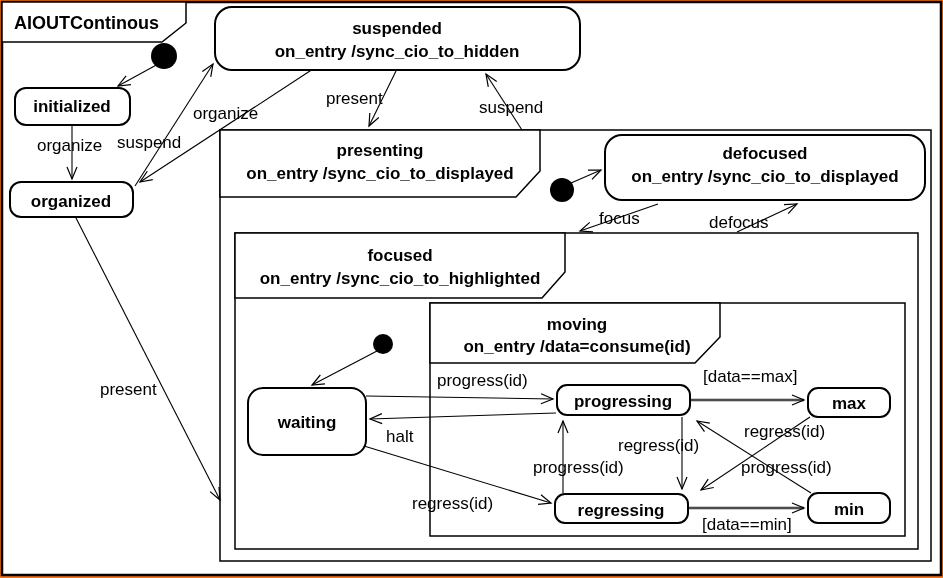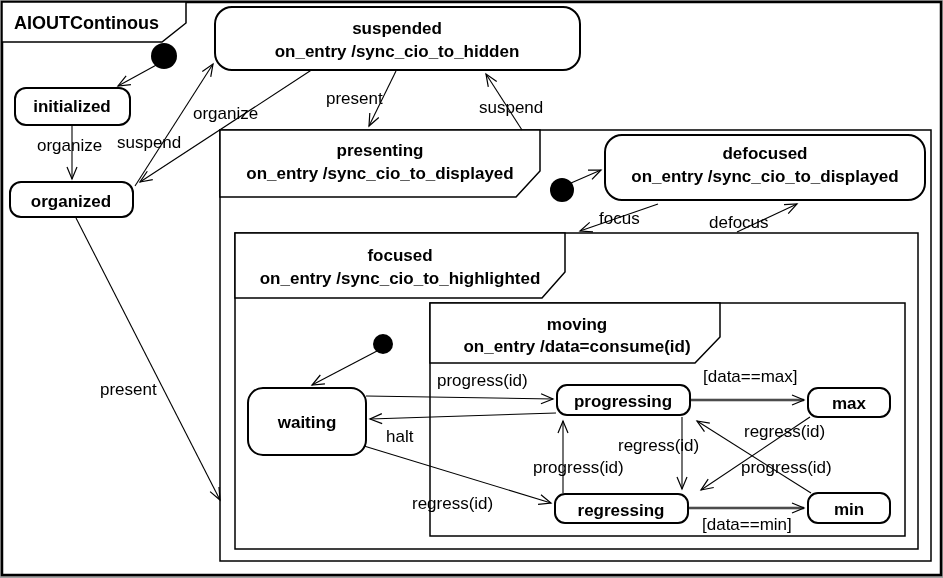--- a/index.html
+++ b/index.html
@@ -1,16 +1,16 @@
 <!DOCTYPE html>
 <html><head>
 <meta charset="utf-8">
 <style>
   html,body{margin:0;padding:0;background:#fff;}
-  #stage{position:relative;width:943px;height:578px;background:#a3a3a3;overflow:hidden;
+  #stage{position:relative;width:943px;height:578px;background:#f97316;overflow:hidden;
          font-family:"Liberation Sans", sans-serif;}
   svg{position:absolute;left:0;top:0;}
   text{fill:#000;}
   .state-name{font-weight:bold;font-size:17px;text-anchor:middle;}
   .state-entry{font-weight:bold;font-size:17px;text-anchor:middle;}
   .tlabel{font-size:17px;}
   .title{font-weight:bold;font-size:18px;}
 </style>
 </head>
 <body>

